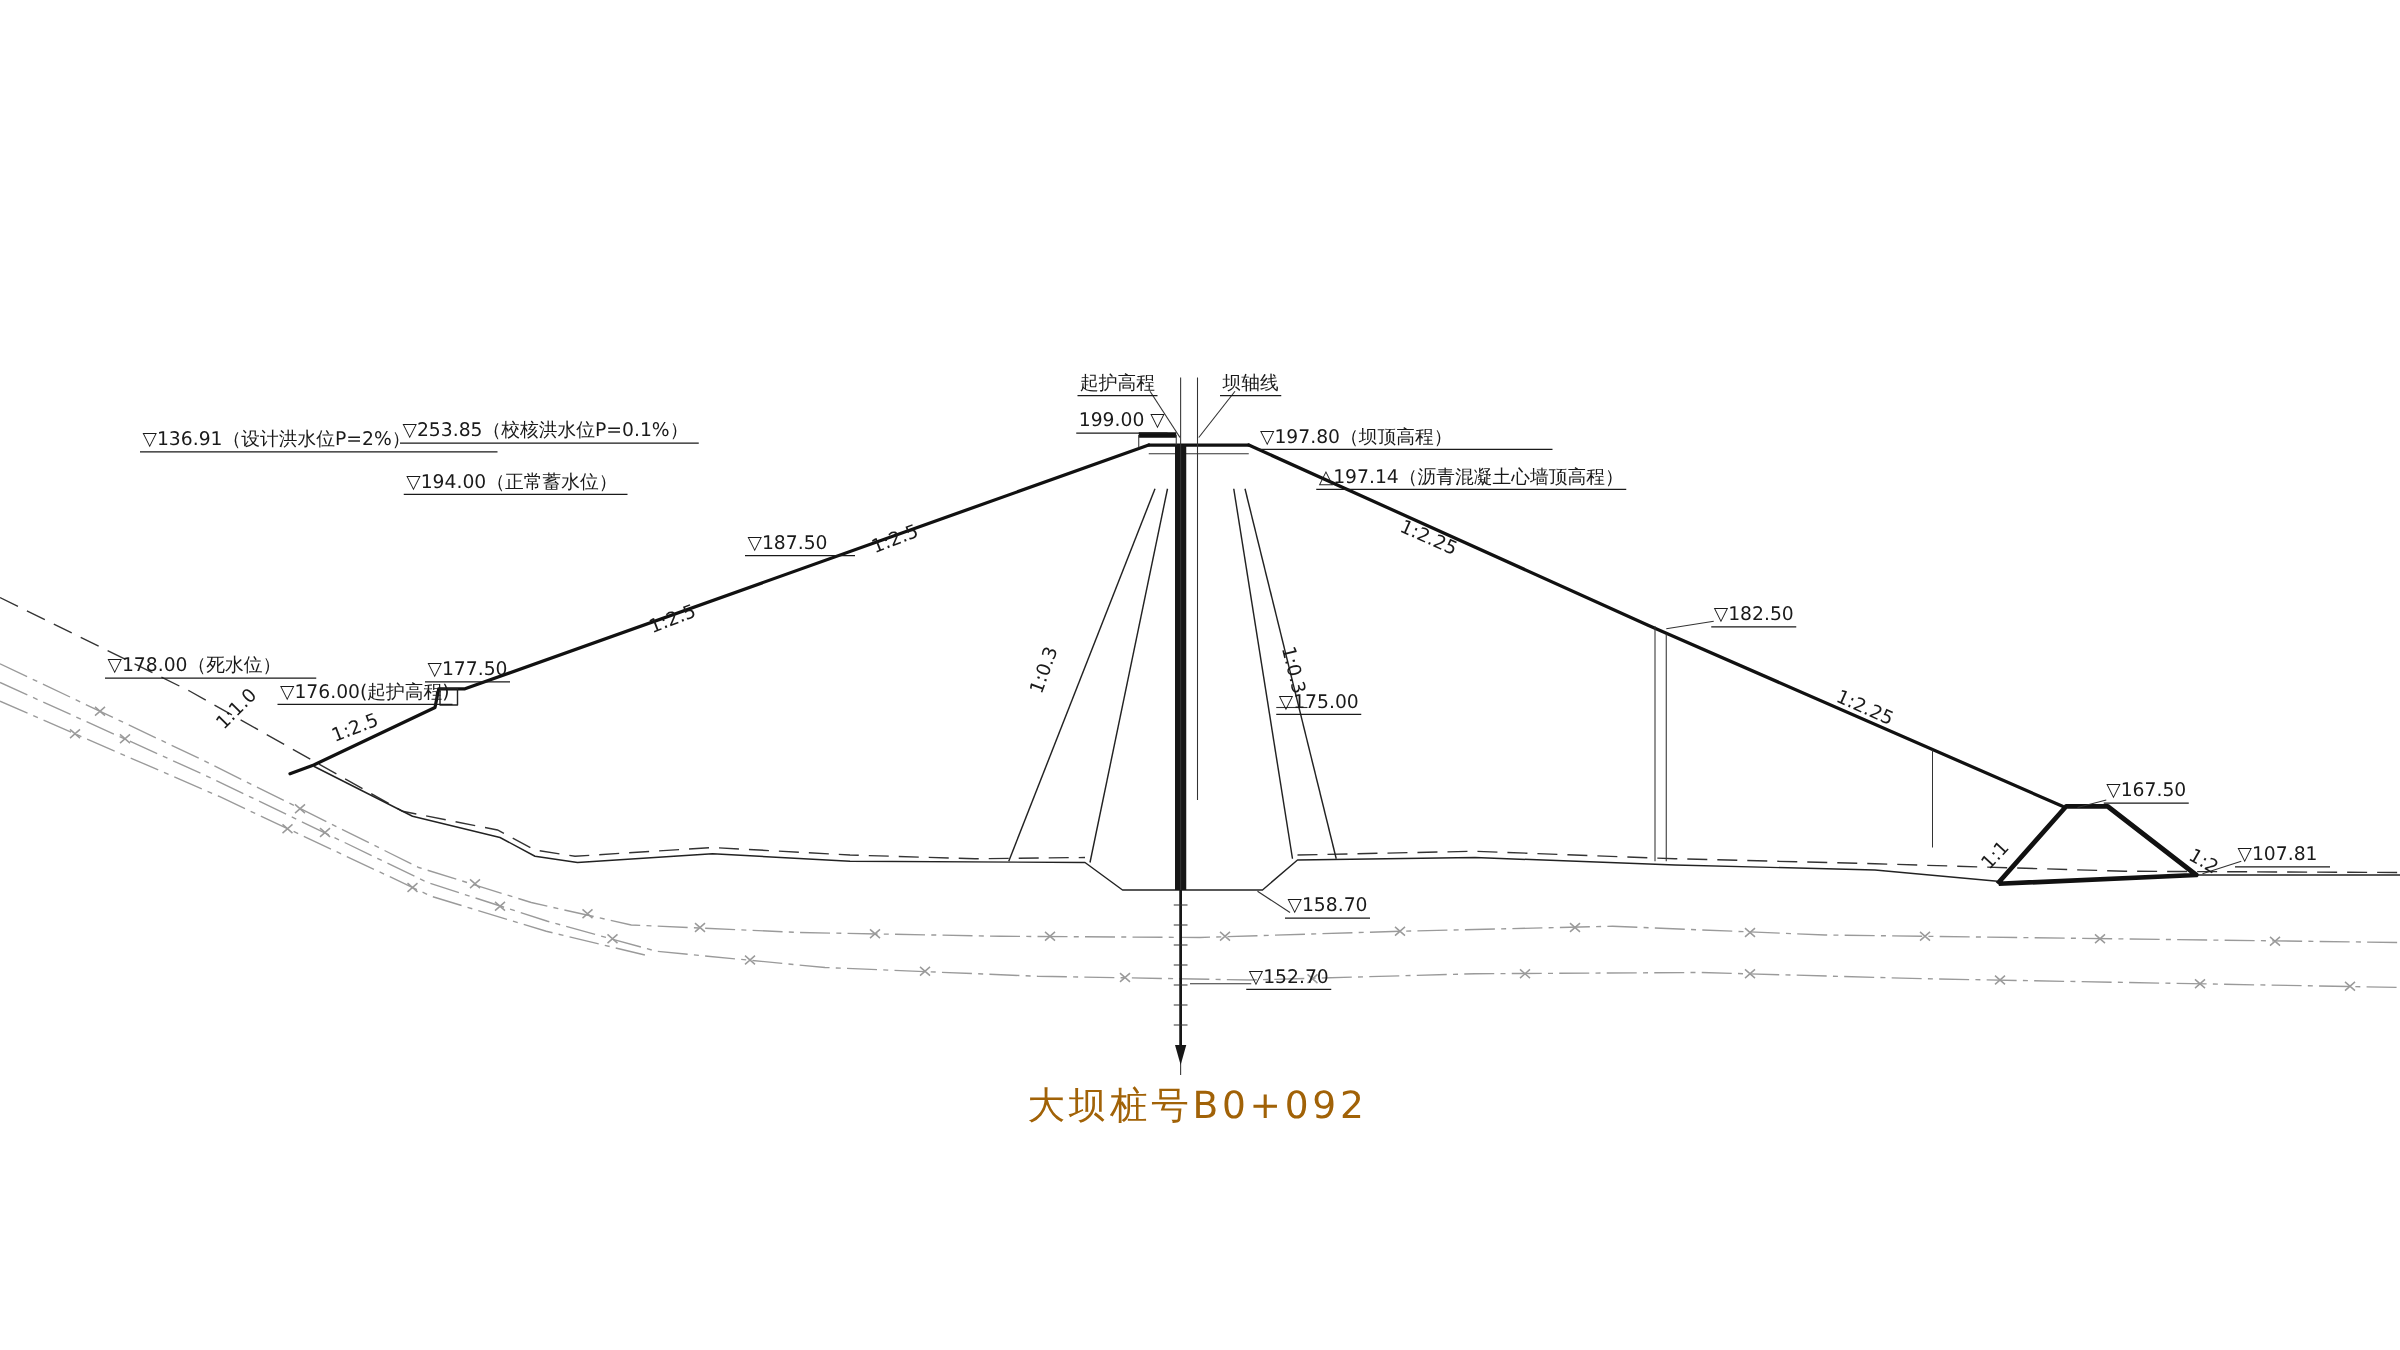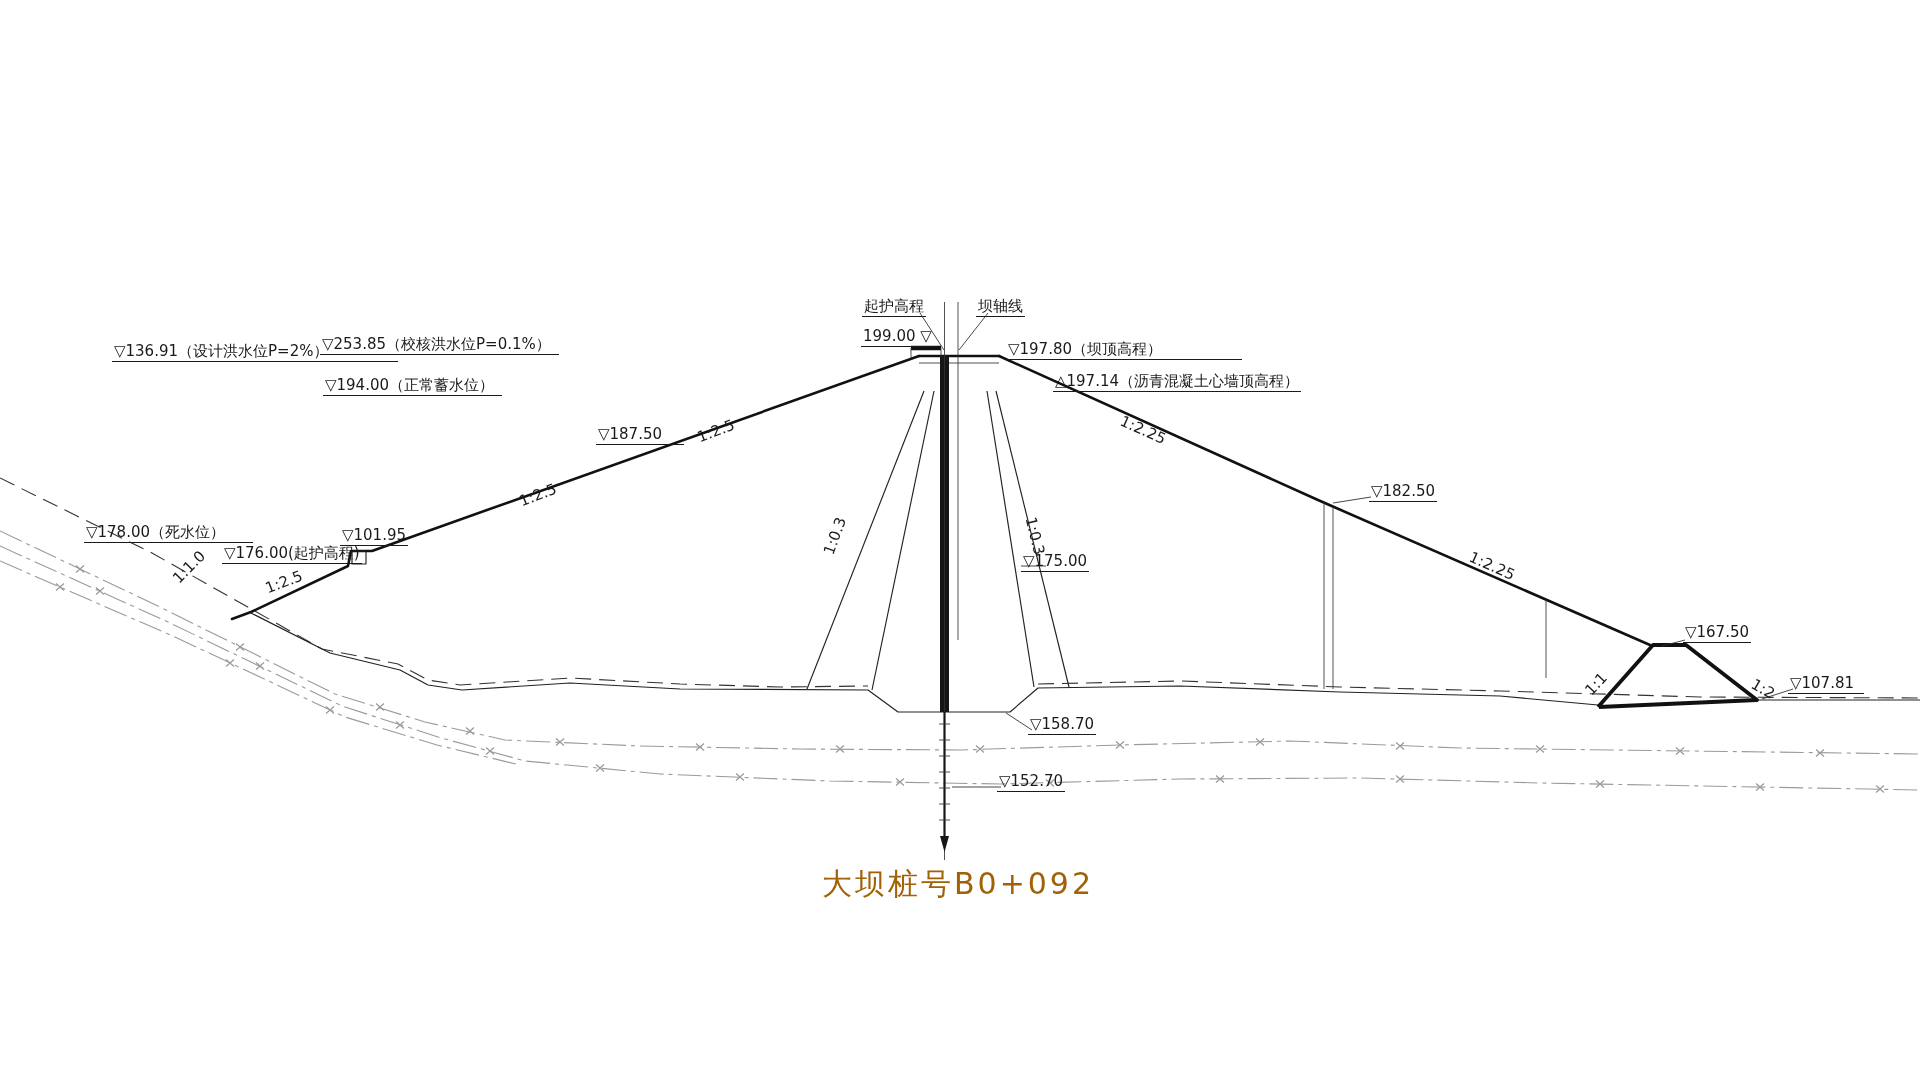--- a/index.html
+++ b/index.html
@@ -118,21 +118,21 @@
 
   <div class="lbl" style="left:862px;top:298px">起护高程</div>
   <div class="lbl" style="left:976px;top:298px">坝轴线</div>
 
   <div class="lbl" style="left:112px;top:343px;padding-right:70px">▽136.91（设计洪水位P=2%）</div>
   <div class="lbl" style="left:320px;top:336px;padding-right:8px">▽253.85（校核洪水位P=0.1%）</div>
   <div class="lbl" style="left:323px;top:377px;padding-right:8px">▽194.00（正常蓄水位）</div>
   <div class="lbl" style="left:596px;top:426px;padding-right:22px">▽187.50</div>
   <div class="lbl" style="left:84px;top:524px;padding-right:28px">▽178.00（死水位）</div>
   <div class="lbl" style="left:222px;top:545px">▽176.00(起护高程)</div>
-  <div class="lbl" style="left:340px;top:527px">▽101.95</div>
+  <div class="lbl" style="left:340px;top:527px">▽177.50</div>
   <div class="lbl" style="left:861px;top:328px">199.00 ▽</div>
   <div class="lbl" style="left:1006px;top:341px;padding-right:80px">▽197.80（坝顶高程）</div>
   <div class="lbl" style="left:1053px;top:373px">△197.14（沥青混凝土心墙顶高程）</div>
   <div class="lbl" style="left:1369px;top:483px">▽182.50</div>
   <div class="lbl" style="left:1021px;top:553px">▽175.00</div>
   <div class="lbl" style="left:1683px;top:624px">▽167.50</div>
   <div class="lbl" style="left:1788px;top:675px;padding-right:10px">▽107.81</div>
   <div class="lbl" style="left:1028px;top:716px">▽158.70</div>
   <div class="lbl" style="left:997px;top:773px">▽152.70</div>
 

